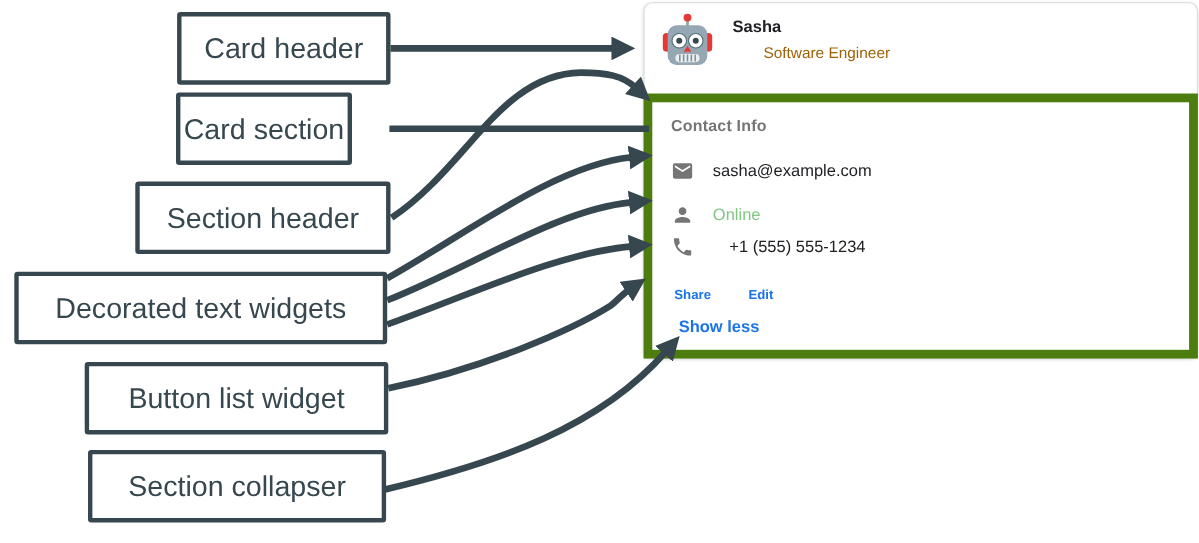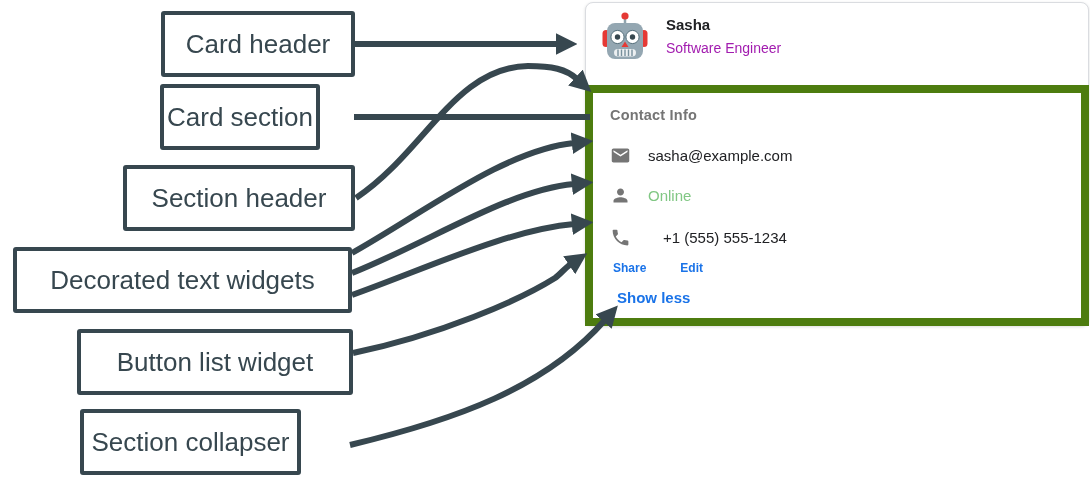--- a/index.html
+++ b/index.html
@@ -23,37 +23,37 @@
     position:absolute;left:585px;top:2px;width:504px;height:324px;
     box-sizing:border-box;background:#ffffff;border:1px solid #DADCE0;
     border-radius:8px;box-shadow:0 1px 3px rgba(60,64,67,.18);z-index:1;
   }
   .card-header{
     position:absolute;left:0;top:0;right:0;height:82px;
     display:flex;align-items:center;gap:18px;padding:0 0 17px 16px;box-sizing:border-box;
   }
   .avatar{width:46px;height:52px;flex:0 0 auto;}
   .card-header-name{font-size:15px;font-weight:bold;color:#202124;margin-bottom:7px;}
-  .card-header-sub{font-size:14px;color:#a21caf;}
+  .card-header-sub{font-size:14px;color:#a16207;margin-left:28px;}
   .card-section{
     position:absolute;left:-1px;top:82px;width:504px;height:241px;
     box-sizing:border-box;background:#ffffff;border:8px solid #4d7c0f;
   }
   .section-title{
     position:absolute;left:17px;top:14px;font-size:14.5px;font-weight:bold;
     color:#757575;letter-spacing:.2px;
   }
   .info-row{
     position:absolute;left:17px;height:24px;display:flex;align-items:center;gap:17px;
     font-size:15px;color:#202124;
   }
   .info-row .row-icon{width:21px;height:21px;flex:0 0 auto;}
   .row-email{top:50px;}
   .row-online{top:90px;}
-  .row-phone{top:132px;gap:32px;}
+  .row-phone{top:119px;gap:32px;}
   .text-green{color:#81C784;}
   .button-row{
     position:absolute;left:20px;top:168px;display:flex;gap:34px;
   }
   .text-button{
     font-size:12px;font-weight:bold;color:#1A73E8;cursor:pointer;
     background:none;border:none;padding:0;font-family:inherit;
   }
   .collapser{
     position:absolute;left:24px;top:196px;font-size:15px;font-weight:bold;
@@ -73,21 +73,21 @@
   </div>
   <div class="label-box" style="left:123px;top:165px;width:232px;height:66px;">
     <span>Section header</span>
   </div>
   <div class="label-box" style="left:13px;top:247px;width:339px;height:66px;">
     <span>Decorated text widgets</span>
   </div>
   <div class="label-box" style="left:77px;top:329px;width:276px;height:66px;">
     <span>Button list widget</span>
   </div>
-  <div class="label-box" style="left:80px;top:409px;width:221px;height:66px;">
+  <div class="label-box" style="left:80px;top:409px;width:271px;height:66px;">
     <span>Section collapser</span>
   </div>
 
   <div class="card">
 
     <div class="card-header">
       <svg class="avatar" viewBox="0 0 46 52">
         <line x1="23" y1="14" x2="23" y2="6" stroke="#90A4AE" stroke-width="2.5"></line>
         <circle cx="23" cy="6" r="3.6" fill="#E53935"></circle>
         <rect x="0.5" y="20" width="7" height="17" rx="3.5" fill="#E53935"></rect>

